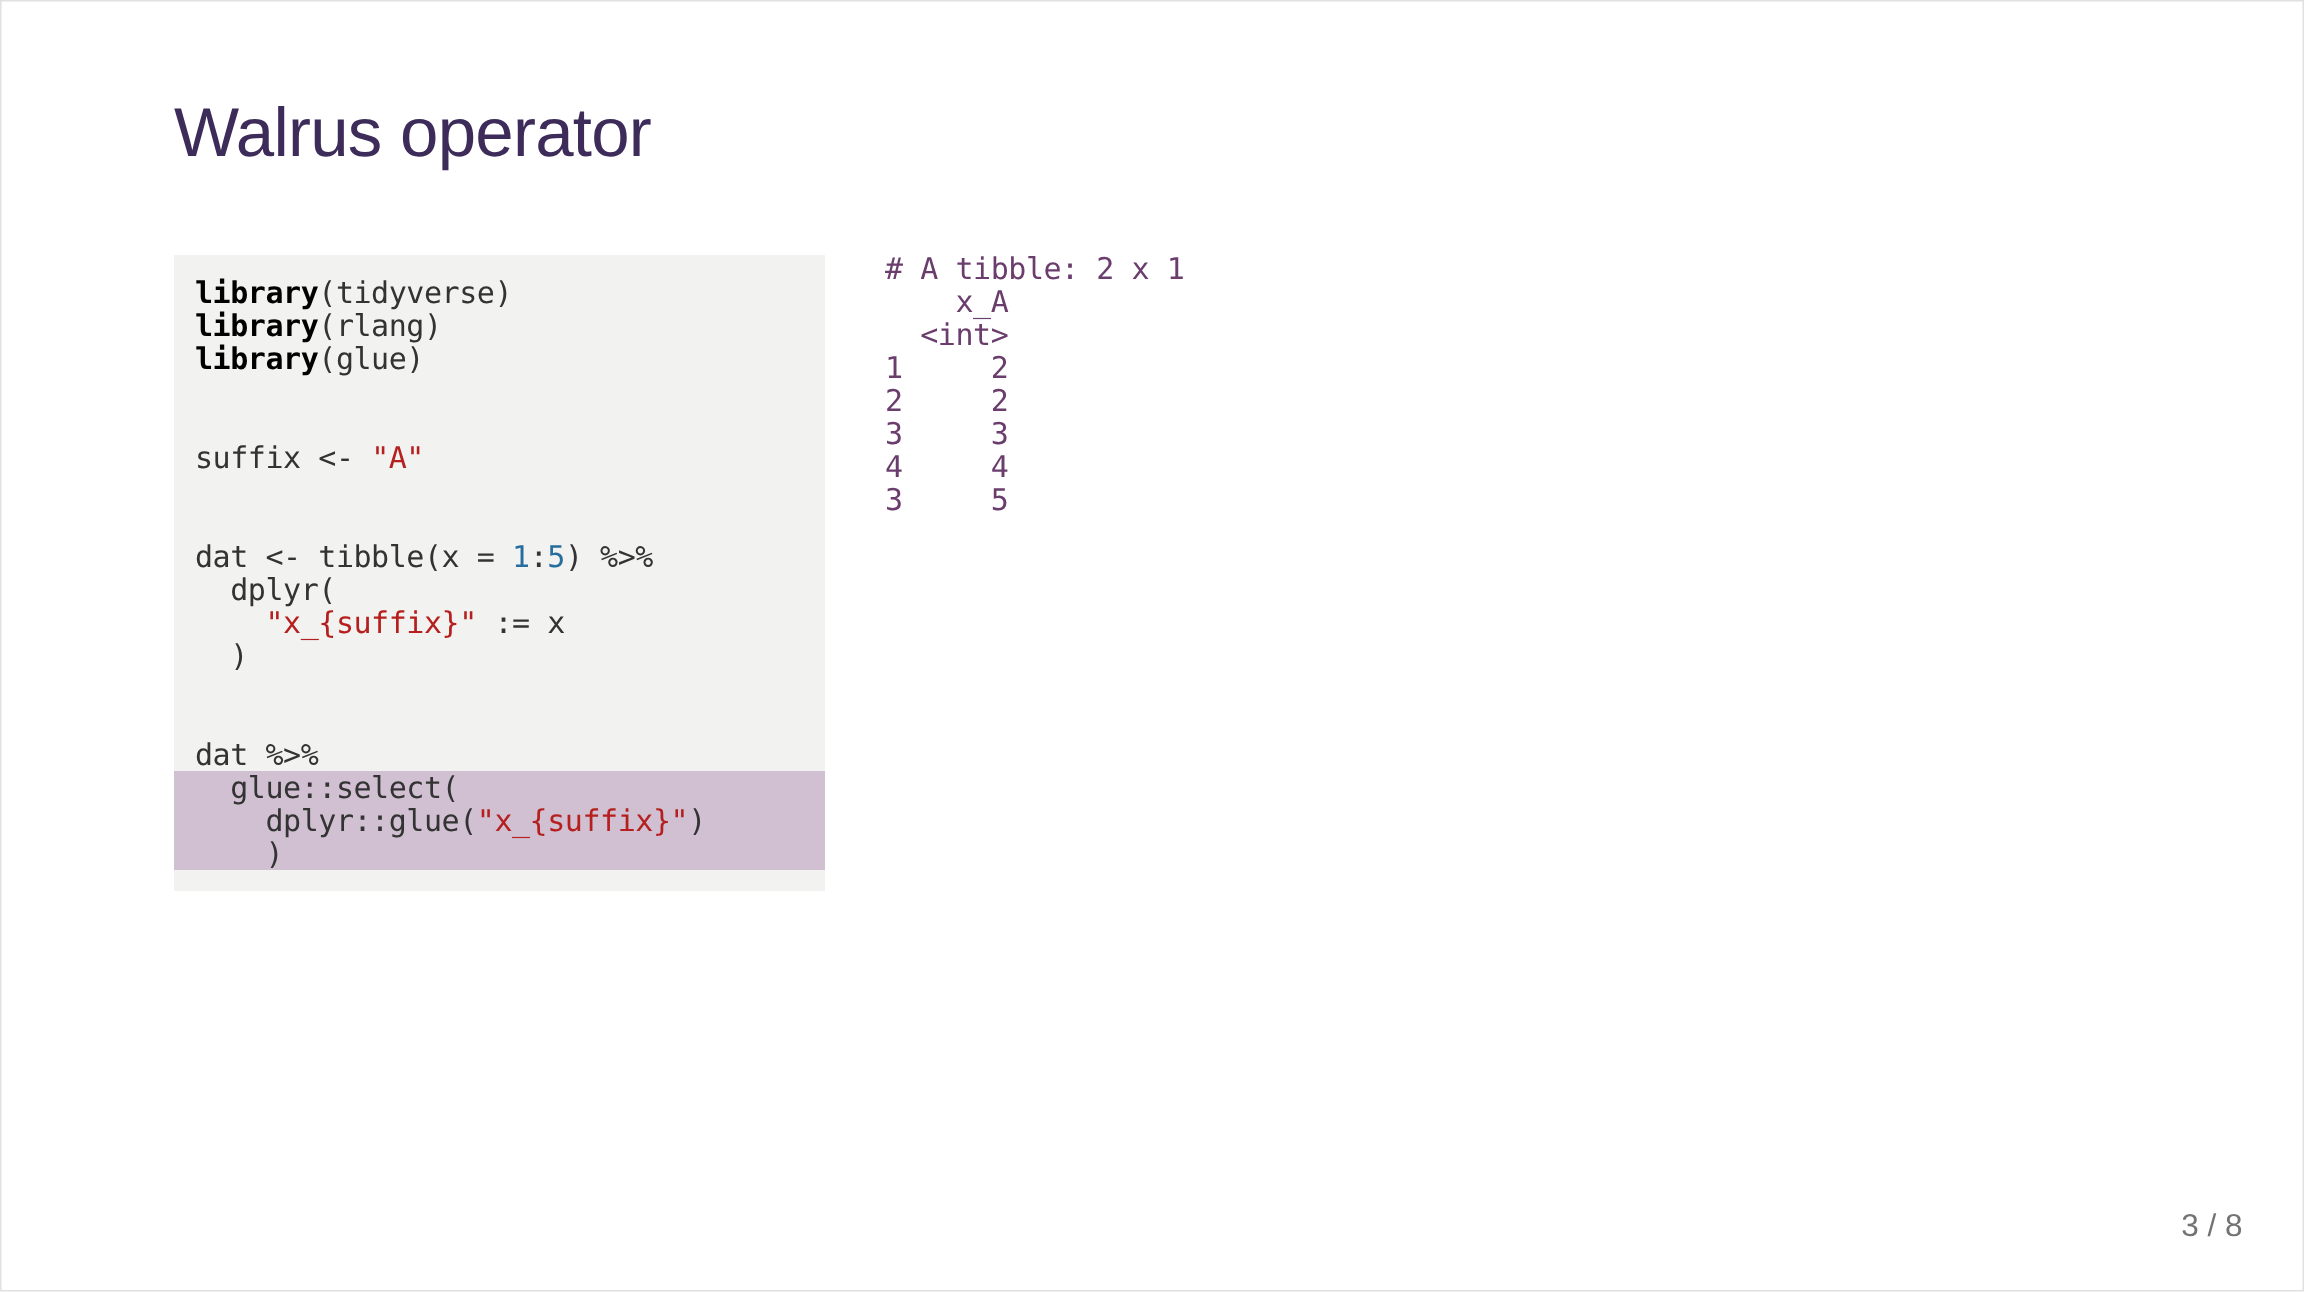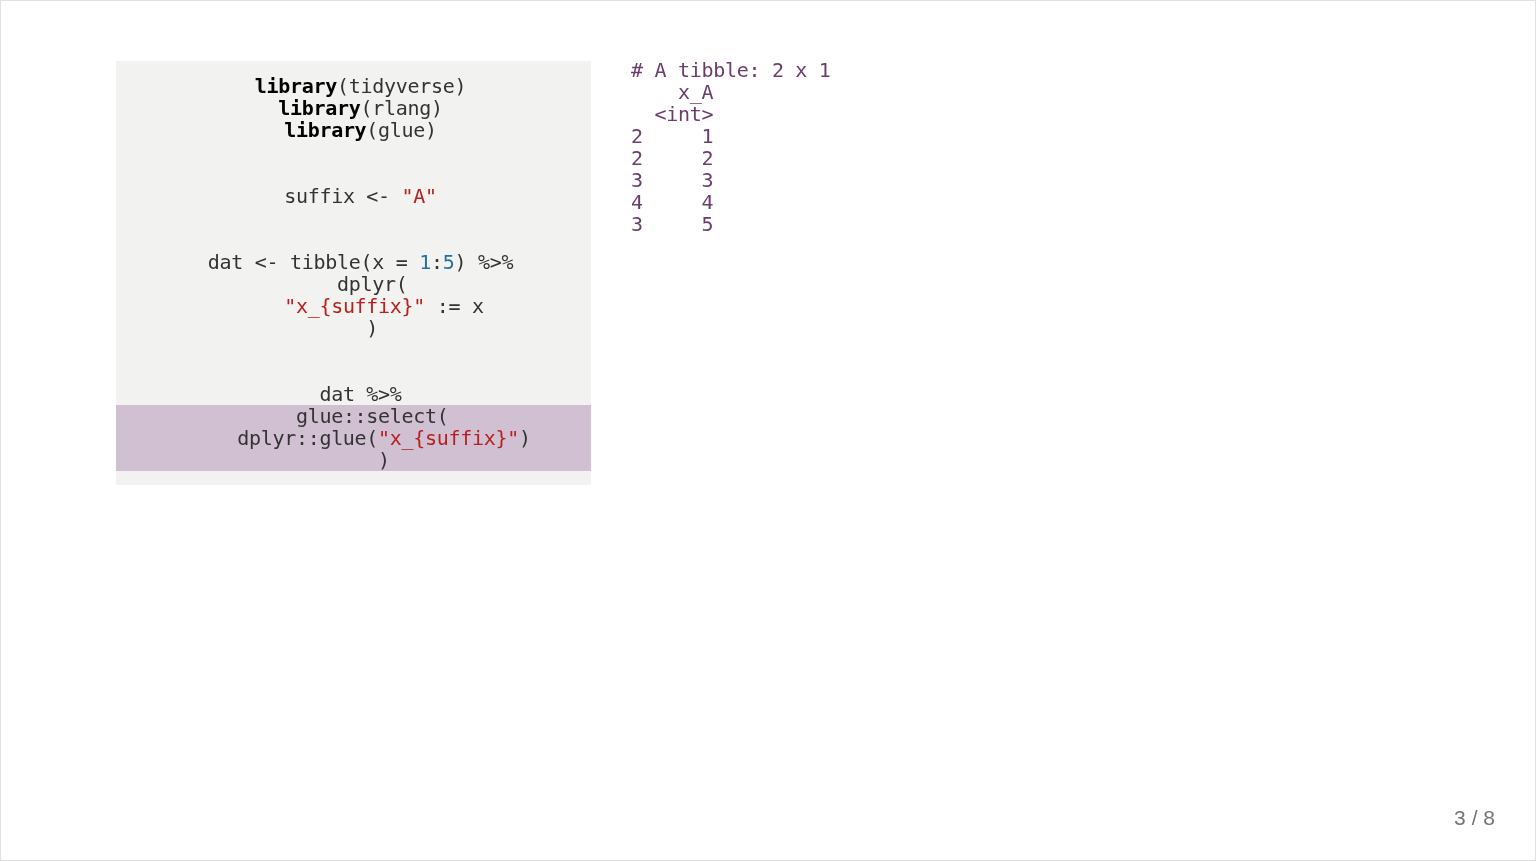--- a/index.html
+++ b/index.html
@@ -28,22 +28,21 @@
       font-size: 46px;
       color: #3d2c5a;
       letter-spacing: -0.5px;
       margin-bottom: 55px;
     }
     .columns {
       display: flex;
       gap: 40px;
     }
     .col-left {
-      width: 475px;
-      text-align: center;
+      width: 434px;
     }
     .col-right {
       flex: 1;
     }
     .code-block {
       background: #f2f2f0;
       padding: 14px 0 14px 14px;
       font-family: "Lucida Console", Monaco, monospace;
       font-size: 20px;
       line-height: 1.1;
@@ -73,20 +72,21 @@
       right: 40px;
       font-size: 21px;
       color: #737373;
       font-family: -apple-system, BlinkMacSystemFont, "Segoe UI", sans-serif;
     }
   </style>
 </head>
 <body>
 
 <div class="slide">
+  <h1 class="title">Walrus operator</h1>
 
   <div class="columns">
     <div class="col-left">
       <div class="code-block" style="white-space: pre;"><span class="kw">library</span><span>(tidyverse)</span>
 <span class="kw">library</span><span>(rlang)</span>
 <span class="kw">library</span><span>(glue)</span>
 <br>
 <span>suffix &lt;- </span><span class="str">"A"</span>
 <br>
 <span>dat &lt;- tibble(x = </span><span class="num">1</span><span>:</span><span class="num">5</span><span>) %&gt;%</span>
@@ -97,21 +97,21 @@
 <span>dat %&gt;%</span>
 <div class="highlighted-region"><span>  glue::select(</span>
 <span>    dplyr::glue(</span><span class="str">"x_{suffix}"</span><span>)</span>
 <span>    )</span></div></div>
     </div>
 
     <div class="col-right">
       <div class="output-block" style="white-space: pre;"><span># A tibble: 2 x 1</span>
 <span>    x_A</span>
 <span>  &lt;int&gt;</span>
-<span>2     1</span>
+<span>1     2</span>
 <span>2     2</span>
 <span>3     3</span>
 <span>4     4</span>
 <span>3     5</span></div>
     </div>
   </div>
 
   <div class="page-num"><span>3</span><span> / </span><span>8</span></div>
 </div>
 

